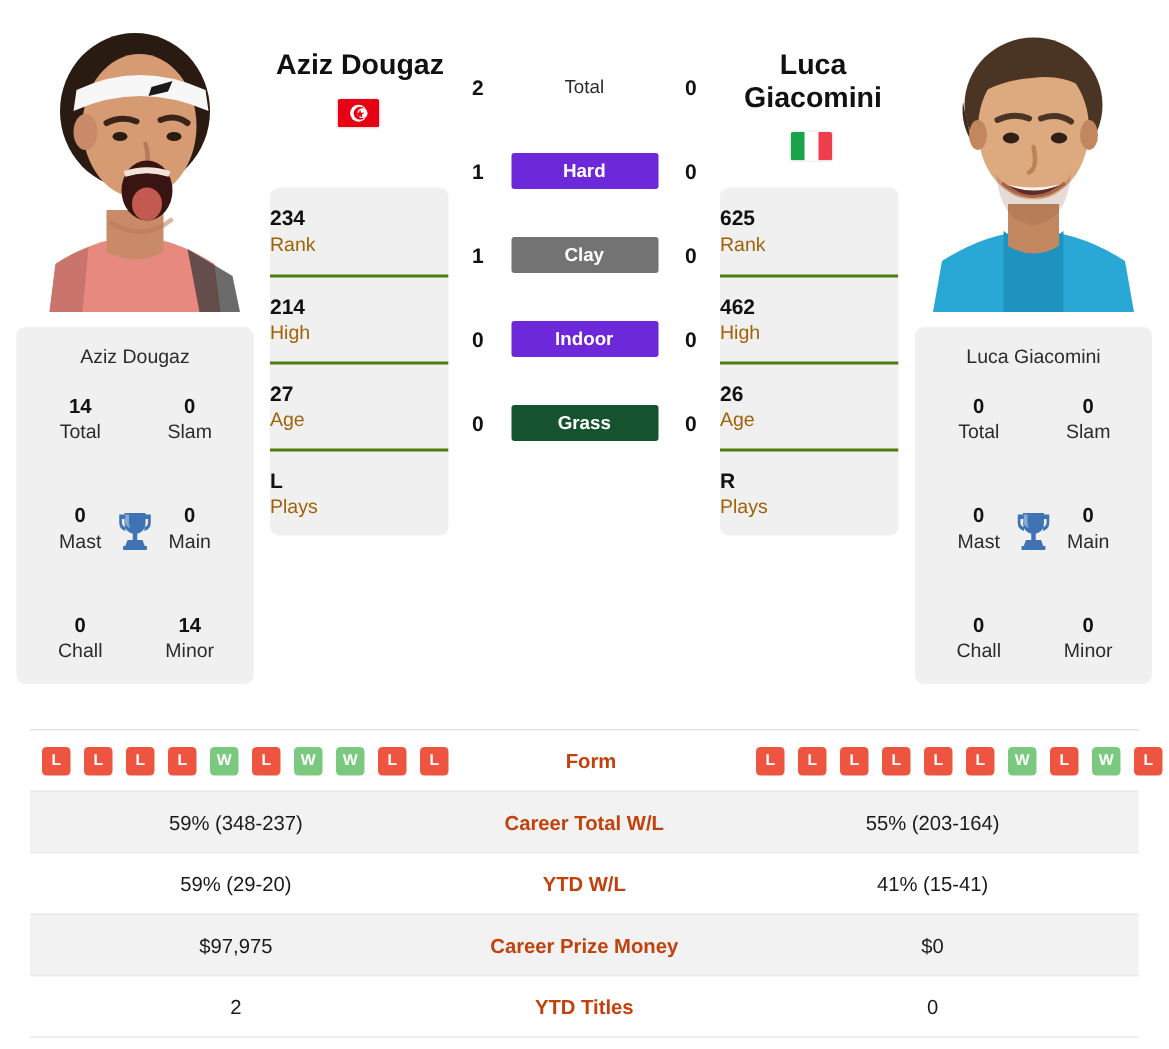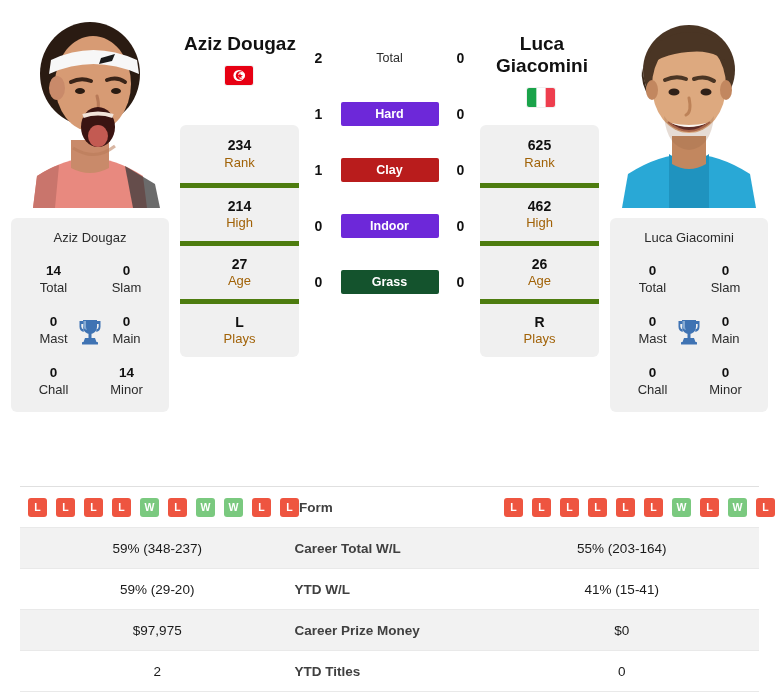--- a/index.html
+++ b/index.html
@@ -59,21 +59,21 @@
   }
   .pstats .pname {
     font-size: 13px;
     color: #2b2b2b;
     margin-bottom: 18px;
     white-space: nowrap;
   }
   .statgrid {
     display: grid;
     grid-template-columns: 1fr 1fr;
-    row-gap: 18px;
+    row-gap: 40px;
     position: relative;
   }
   .statcell { text-align: center; line-height: 1.25; }
   .statcell .v { font-size: 13.5px; font-weight: bold; color: #111; }
   .statcell .k { font-size: 13px; color: #2b2b2b; }
   .trophy {
     position: absolute;
     left: 50%; top: 50%;
     transform: translate(-50%, -50%);
     width: 26px; height: 28px;
@@ -86,24 +86,24 @@
     margin-top: 125px;
     background: #f0f0f0;
     border-radius: 6px;
     overflow: hidden;
   }
   .rank-cell {
     height: 58px;
     display: flex;
     flex-direction: column;
     justify-content: center;
-    align-items: center;
+    align-items: flex-start;
     line-height: 1.3;
   }
-  .rank-cell + .rank-cell { border-top: 5px solid #4d7c0f; }
+  .rank-cell + .rank-cell { border-top: 2px solid #4d7c0f; }
   .rank-cell .v { font-size: 14px; font-weight: bold; color: #111; }
   .rank-cell .k { font-size: 13px; color: #a16207; }
 
   
   .center-col {
     flex: 1 1 auto;
     display: flex;
     flex-direction: column;
     align-items: center;
     padding-top: 30px;
@@ -186,24 +186,24 @@
     justify-content: center;
     gap: 9px;
     font-size: 13.5px;
     color: #1a1a1a;
   }
   .cell-left { justify-content: flex-start; padding-left: 8px; }
   .cell-right { justify-content: flex-start; padding-left: 15px; }
   .cell-left.centered, .cell-right.centered { justify-content: center; padding-left: 0; }
   .cell-mid {
     flex: 0 0 190px;
-    text-align: left;
+    text-align: center;
     font-size: 13.5px;
     font-weight: bold;
-    color: #404040;
+    color: #c2410c;
   }
   .fbadge {
     width: 19px;
     height: 19px;
     border-radius: 3px;
     color: #fff;
     font-size: 10.5px;
     font-weight: bold;
     line-height: 19px;
     text-align: center;
@@ -344,21 +344,21 @@
         <div class="sbadge plain">Total</div>
         <div class="sc">0</div>
       </div>
       <div class="srow">
         <div class="sc">1</div>
         <div class="sbadge" style="background:#6d28d9">Hard</div>
         <div class="sc">0</div>
       </div>
       <div class="srow">
         <div class="sc">1</div>
-        <div class="sbadge" style="background:#b91c1c">Clay</div>
+        <div class="sbadge" style="background:#737373">Clay</div>
         <div class="sc">0</div>
       </div>
       <div class="srow">
         <div class="sc">0</div>
         <div class="sbadge" style="background:#6d28d9">Indoor</div>
         <div class="sc">0</div>
       </div>
       <div class="srow">
         <div class="sc">0</div>
         <div class="sbadge" style="background:#14532d">Grass</div>

